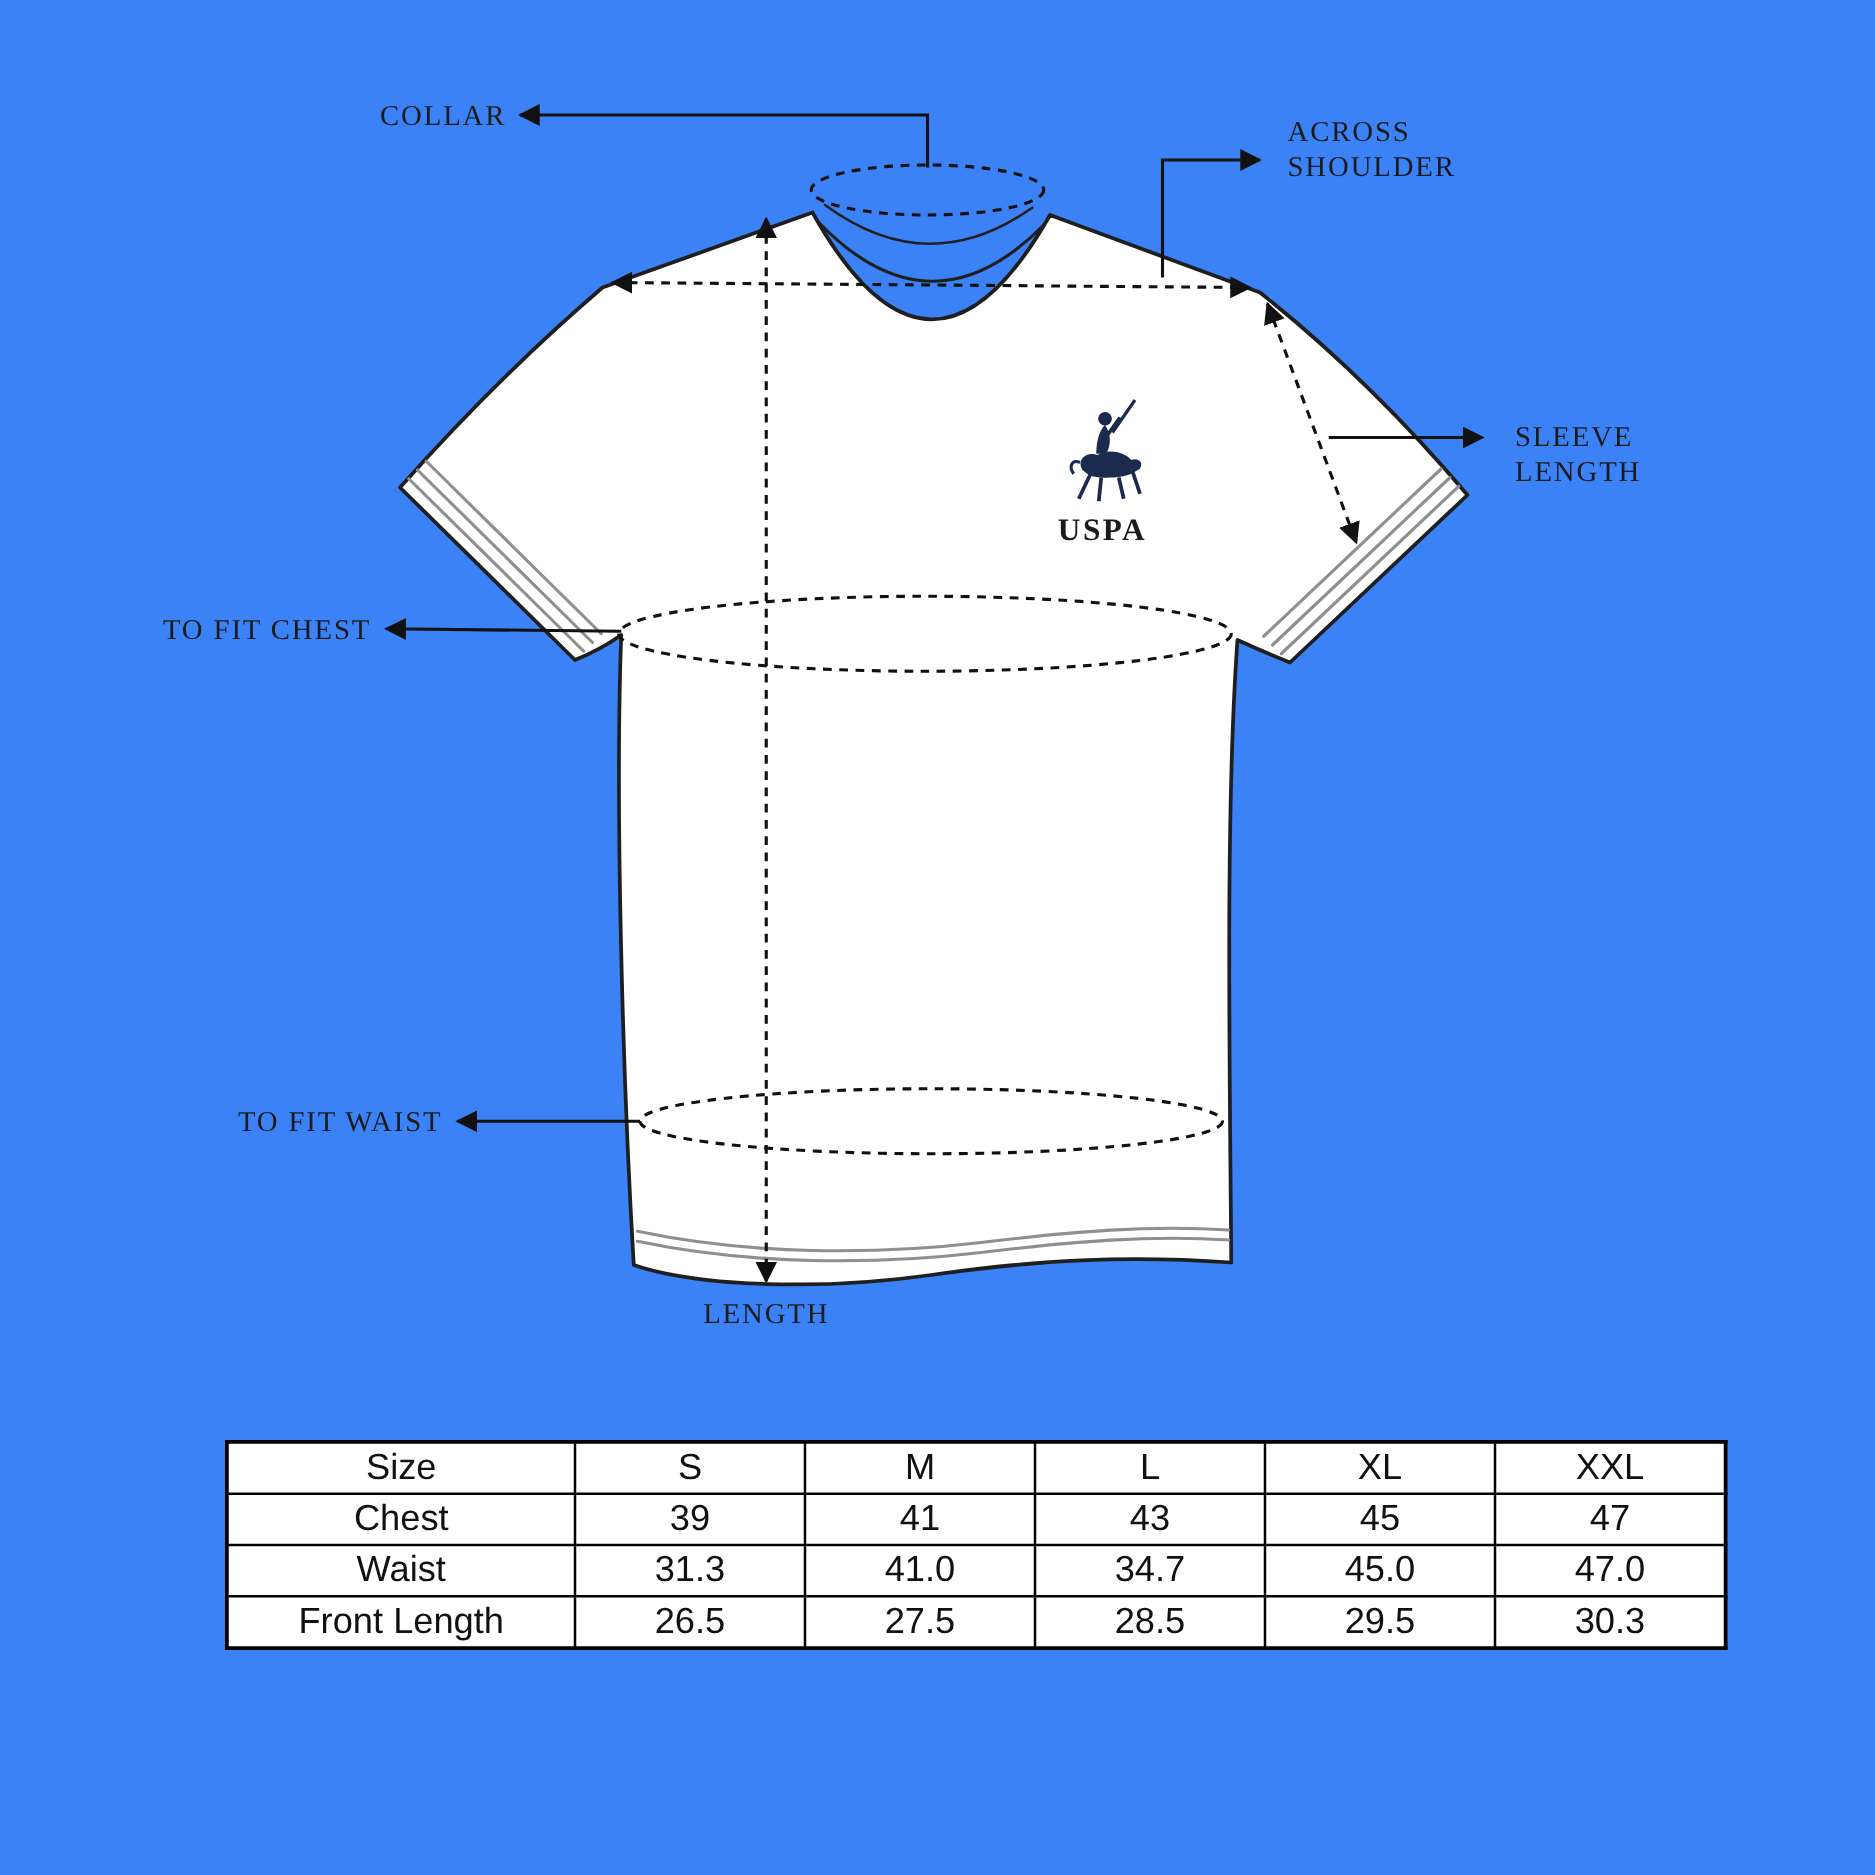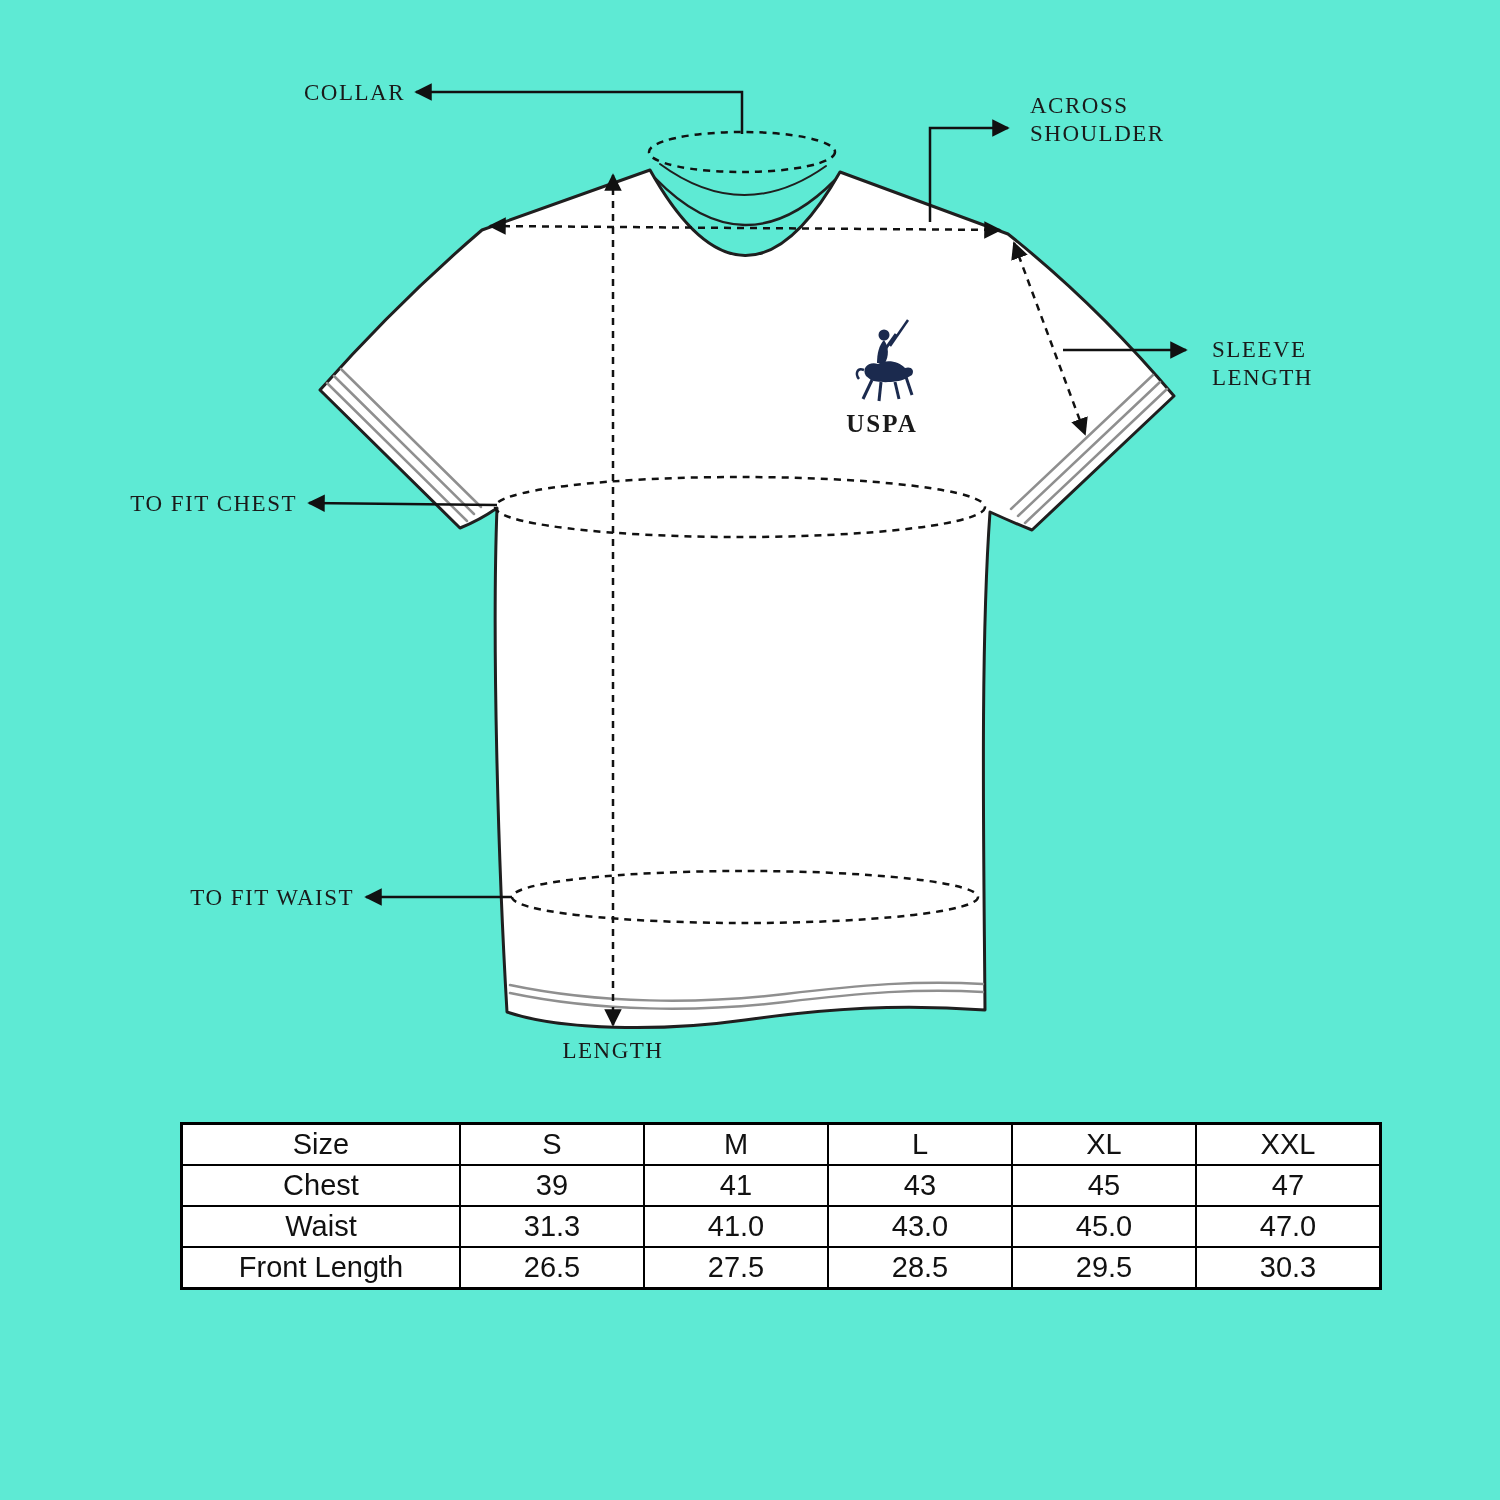--- a/index.html
+++ b/index.html
@@ -1,21 +1,21 @@
 <!DOCTYPE html>
 <html><head>
 <meta charset="utf-8">
 <style>
   html,body{margin:0;padding:0;background:#ffffff;}
-  .page{position:relative;width:1500px;height:1500px;background:#5eead4;overflow:hidden;
+  .page{position:relative;width:1500px;height:1500px;background:#3b82f6;overflow:hidden;
         font-family:"Liberation Sans",sans-serif;}
   svg text{font-family:"Liberation Serif",serif;fill:#1a1a1a;letter-spacing:1.5px;}
   svg .label{font-size:23px;}
   svg .logo-text{font-family:"Liberation Serif",serif;font-weight:bold;font-size:25px;letter-spacing:2px;}
-  .size-table{position:absolute;left:180px;top:1122px;width:1140px;border-collapse:collapse;
+  .size-table{position:absolute;left:180px;top:1152px;width:1140px;border-collapse:collapse;
               border:3px solid #000;table-layout:fixed;}
   .size-table td{border:2px solid #000;height:39px;text-align:center;vertical-align:middle;
                  font-size:29px;color:#111;padding:0 4px;background:#fff;white-space:nowrap;}
   .size-table .c0{width:268px;}
   .size-table .c{width:174px;}
 </style>
 </head>
 <body>
 
 <div class="page">
@@ -101,21 +101,21 @@
       <td class="c">39</td>
       <td class="c">41</td>
       <td class="c">43</td>
       <td class="c">45</td>
       <td class="c">47</td>
     </tr>
     <tr>
       <td class="c0">Waist</td>
       <td class="c">31.3</td>
       <td class="c">41.0</td>
-      <td class="c">43.0</td>
+      <td class="c">34.7</td>
       <td class="c">45.0</td>
       <td class="c">47.0</td>
     </tr>
     <tr>
       <td class="c0">Front Length</td>
       <td class="c">26.5</td>
       <td class="c">27.5</td>
       <td class="c">28.5</td>
       <td class="c">29.5</td>
       <td class="c">30.3</td>

